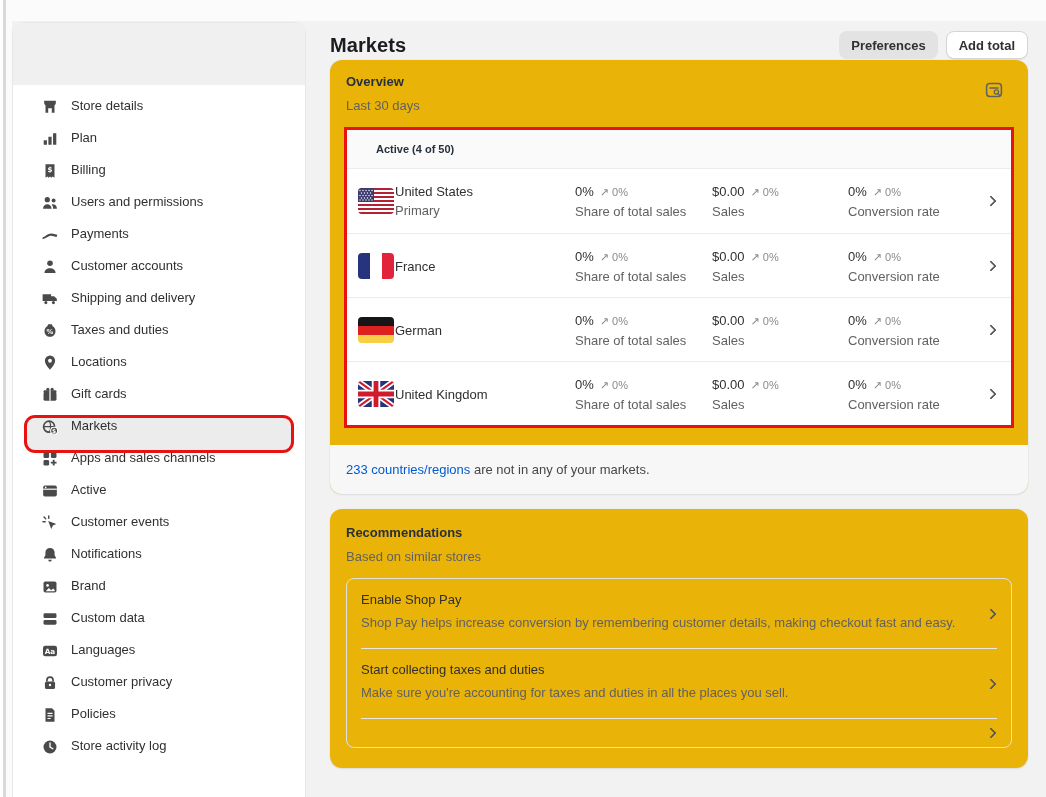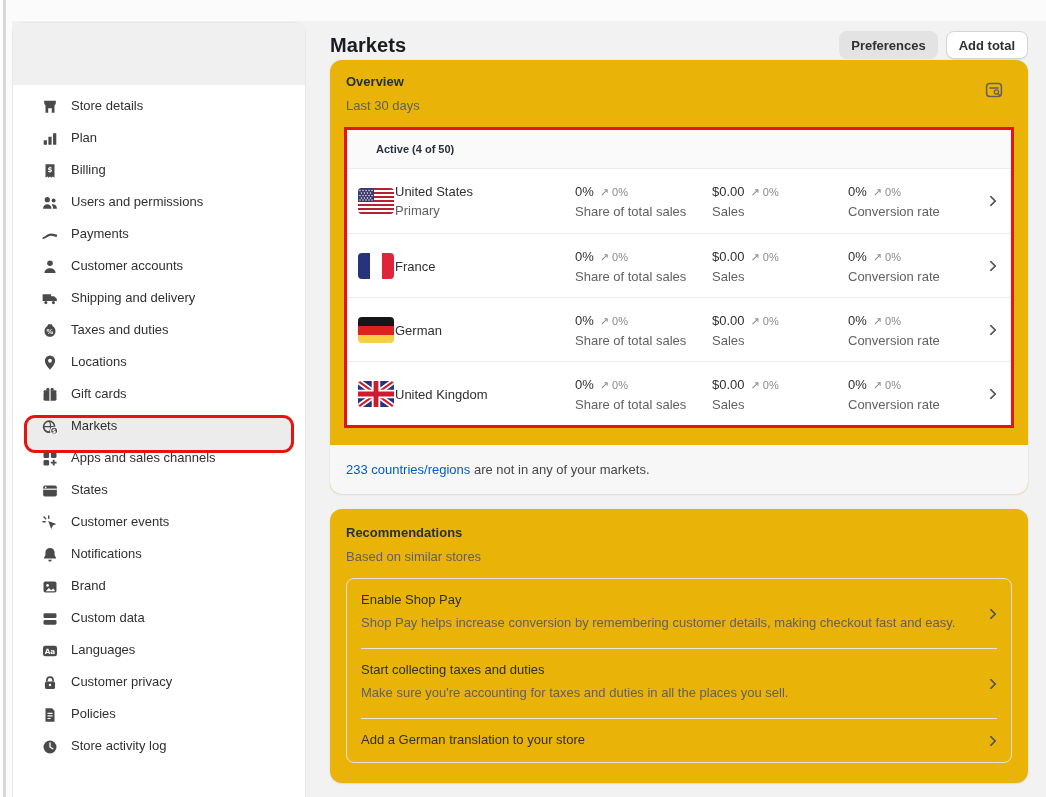--- a/index.html
+++ b/index.html
@@ -217,21 +217,21 @@
         <span class="s-label">Apps and sales channels</span>
       </div>
       <div class="side-item">
         <span class="s-icon">
           <svg viewBox="0 0 20 20" width="18" height="18" fill="currentColor">
             <rect x="2.4" y="3.8" width="15.2" height="12.4" rx="2"></rect>
             <path d="M2.4 8h15.2" stroke="#fff" stroke-width="1.3"></path>
             <circle cx="5.2" cy="6" r=".9" fill="#fff"></circle>
           </svg>
         </span>
-        <span class="s-label">States</span>
+        <span class="s-label">Active</span>
       </div>
       <div class="side-item">
         <span class="s-icon">
           <svg viewBox="0 0 20 20" width="18" height="18" fill="currentColor">
             <path d="M8 7.8l9 3.4-3.8 1.5-1.8 4.1z"></path>
             <path d="M3.4 3.4l1.8 1.8M8.6 2.2v2.5M2.2 8.6h2.5" stroke="currentColor" stroke-width="1.6" fill="none" stroke-linecap="round"></path>
           </svg>
         </span>
         <span class="s-label">Customer events</span>
       </div>
@@ -520,20 +520,19 @@
             <span class="chev vcenter"></span>
           </div>
           <div class="rec-divider"></div>
           <div class="rec-item">
             <div class="rec-title">Start collecting taxes and duties</div>
             <div class="rec-desc">Make sure you're accounting for taxes and duties in all the places you sell.</div>
             <span class="chev vcenter"></span>
           </div>
           <div class="rec-divider"></div>
           <div class="rec-item">
-            <div class="rec-title">Add a German translation to your store</div>
             <span class="chev vcenter"></span>
           </div>
         </div>
     </section>
 
   </div>
 </div>
 
 </body></html>

